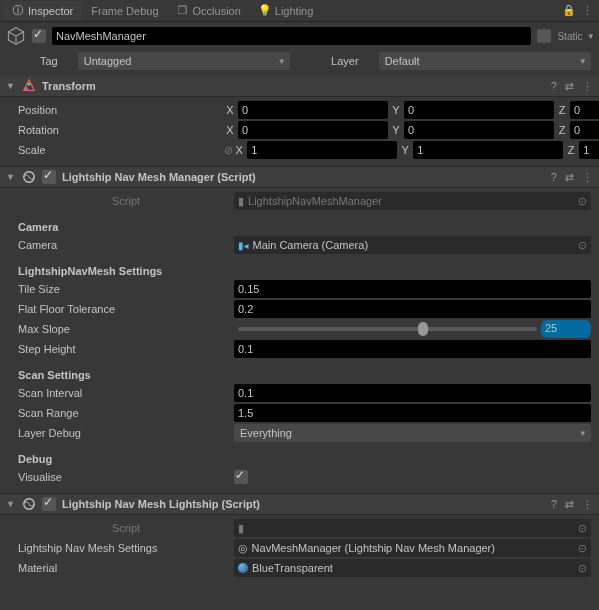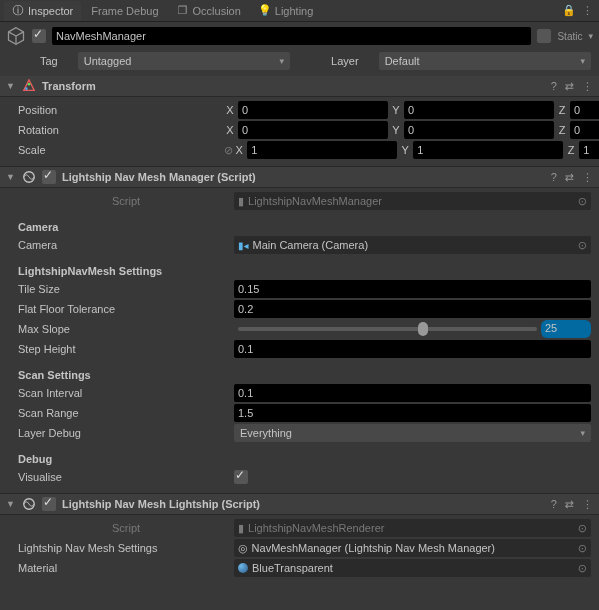--- a/index.html
+++ b/index.html
@@ -244,21 +244,20 @@
     <span>?</span>
     <span>⇄</span>
     <span>⋮</span>
   </div>
 </div>
 <div class="props">
   <div class="prop-row">
     <span class="prop-label disabled">Script</span>
     <div class="object-field" style="color:#787878">
       <span class="script-icon">▮</span>
-      <span>LightshipNavMeshRenderer</span>
       <span class="dot-icon">⊙</span>
     </div>
   </div>
   <div class="prop-row">
     <span class="prop-label">Lightship Nav Mesh Settings</span>
     <div class="object-field">
       <span class="target-icon">◎</span>
       <span>NavMeshManager (Lightship Nav Mesh Manager)</span>
       <span class="dot-icon">⊙</span>
     </div>

